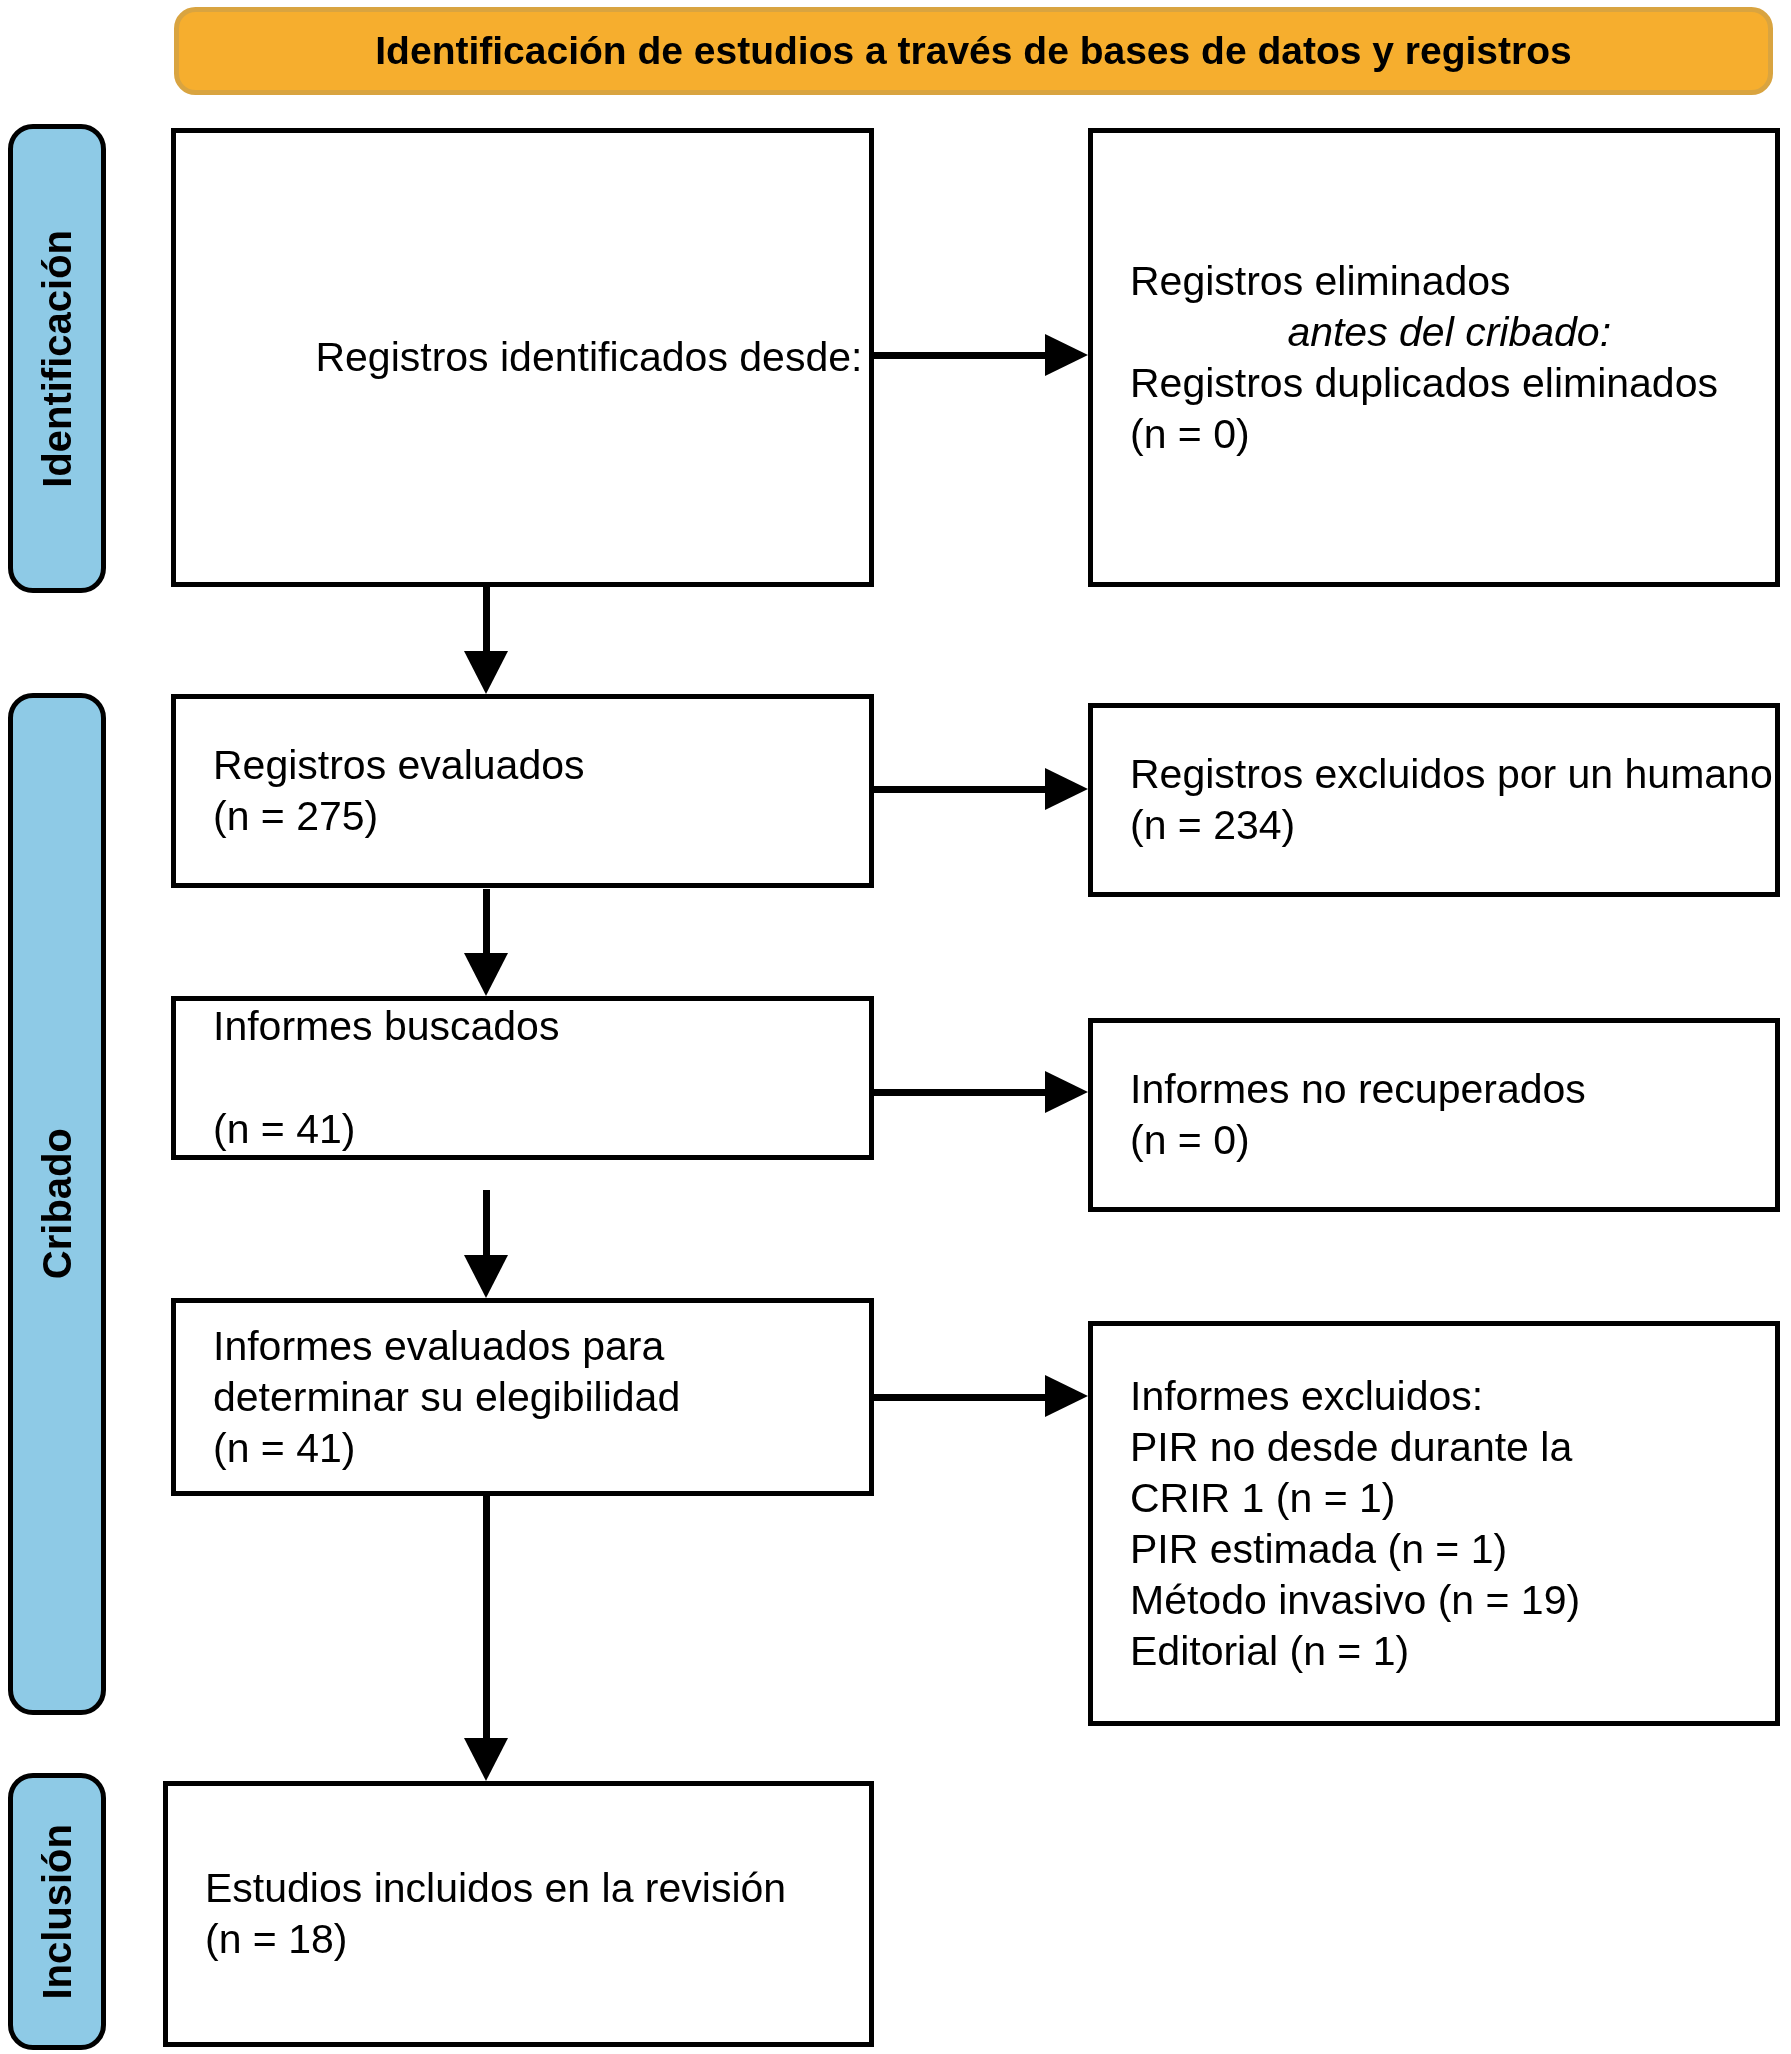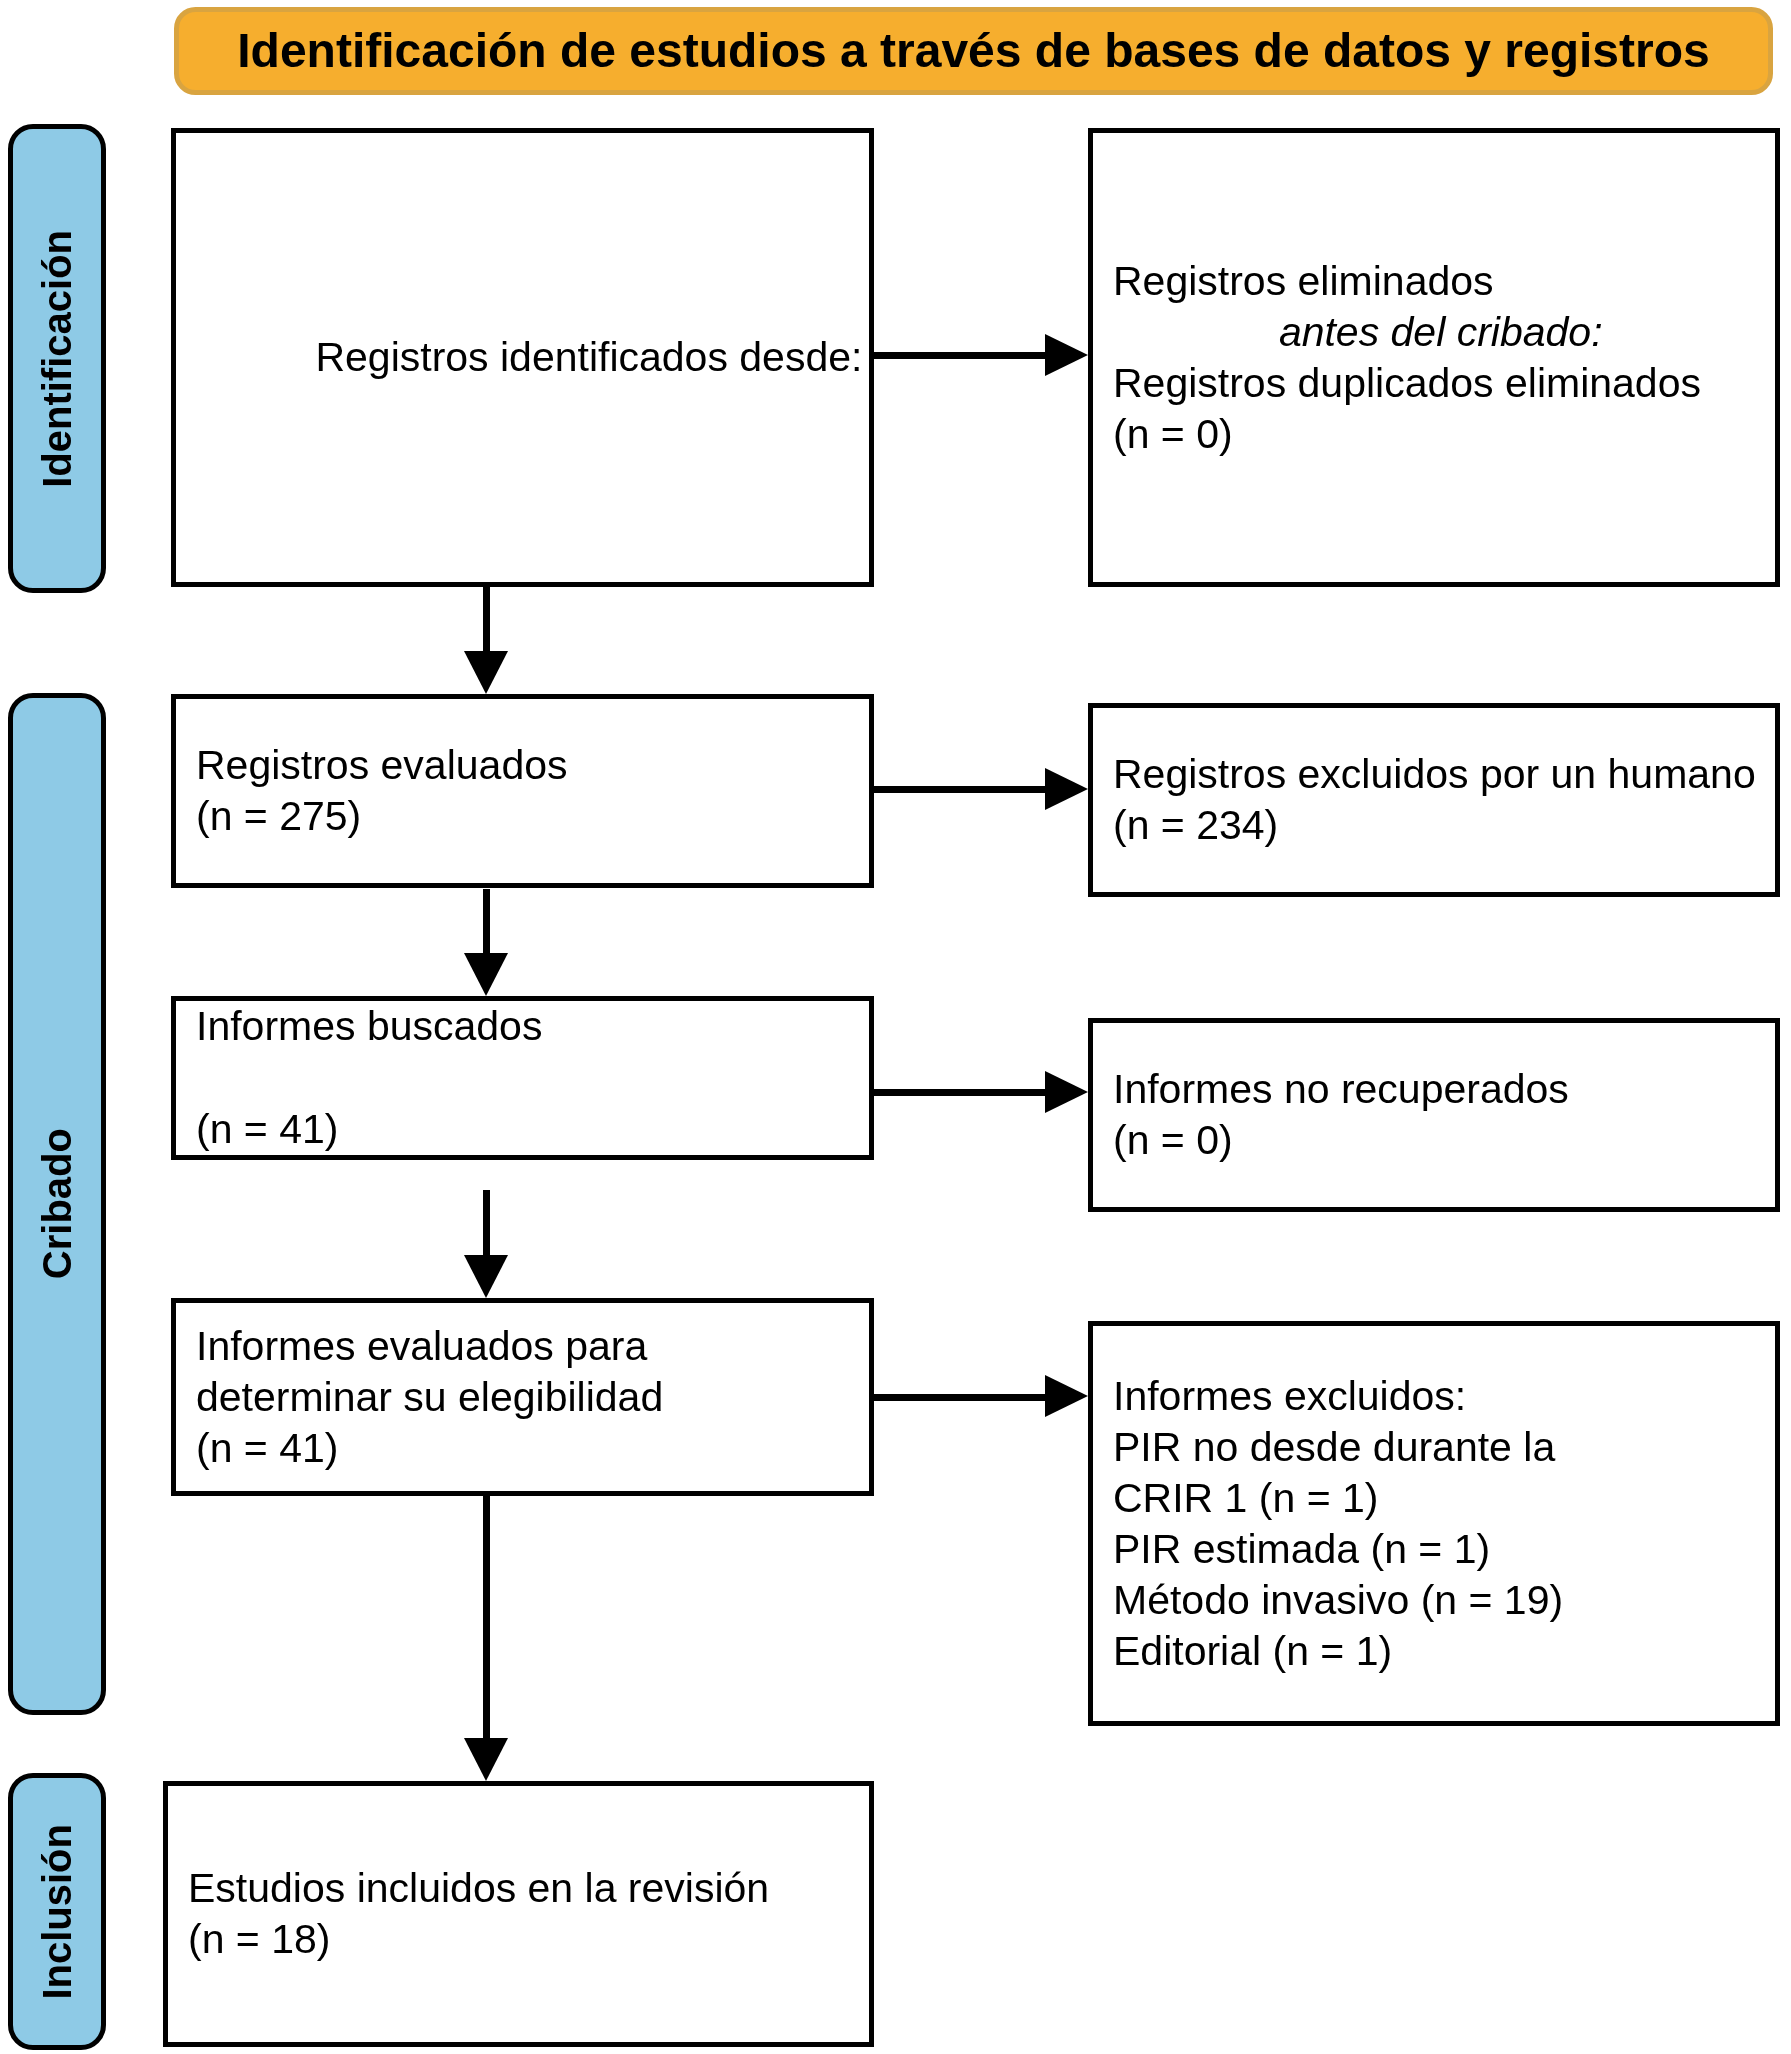--- a/index.html
+++ b/index.html
@@ -17,21 +17,21 @@
   .banner {
     position: absolute;
     left: 174px; top: 6.6px; width: 1599px; height: 88px;
     box-sizing: border-box;
     background: var(--banner-fill, #F6AE2E);
     border: 5px solid var(--banner-border, #D9A440);
     border-radius: 21.5px;
     display: flex; align-items: center; justify-content: center;
   }
   .banner-title {
-    font-size: 48px; font-weight: bold; white-space: nowrap;
+    font-size: 39px; font-weight: bold; white-space: nowrap;
   }
 
   
   .stage {
     position: absolute;
     box-sizing: border-box;
     background: var(--stage-fill, #8ECAE6);
     border: 5.8px solid var(--stage-border, #000000);
     border-radius: 25px;
     display: flex; align-items: center; justify-content: center;
@@ -42,21 +42,21 @@
     font-size: 40px; font-weight: bold; white-space: nowrap;
   }
 
   
   .fbox {
     position: absolute;
     box-sizing: border-box;
     background: var(--box-fill, #ffffff);
     border: 5.8px solid var(--box-border, #000000);
     display: flex; flex-direction: column; justify-content: center;
-    padding-left: 20px; padding-right: 6.6px;
+    padding-left: 37px; padding-right: 6.6px;
   }
   .line { font-size: 41px; line-height: 51px; white-space: nowrap; }
   .line.italic { font-style: italic; text-align: center; }
 
   
   .arrow-part { position: absolute; }
   .hline { height: 7.4px; background: var(--arrow, #000000); }
   .vline { width: 7.4px; background: var(--arrow, #000000); }
   .head-right {
     width: 0; height: 0;

